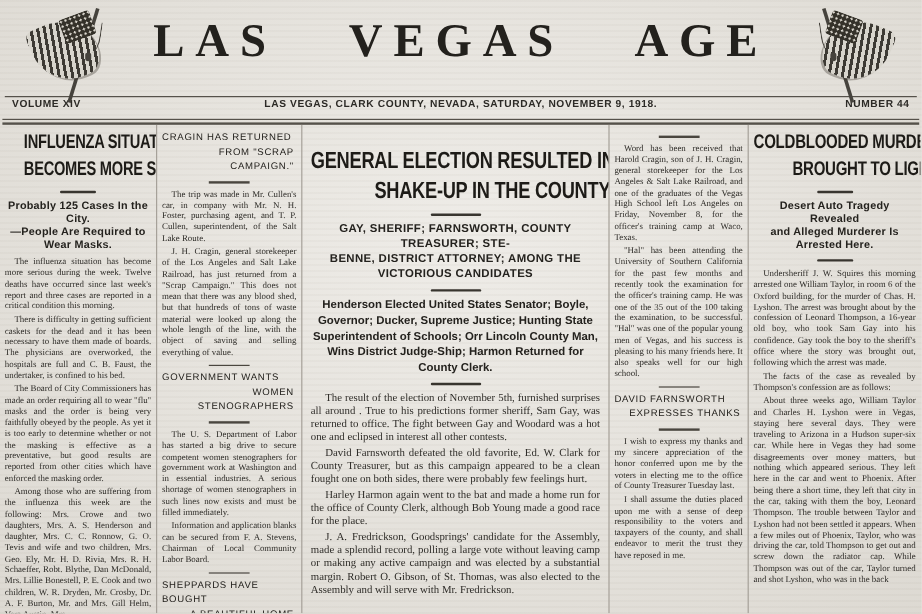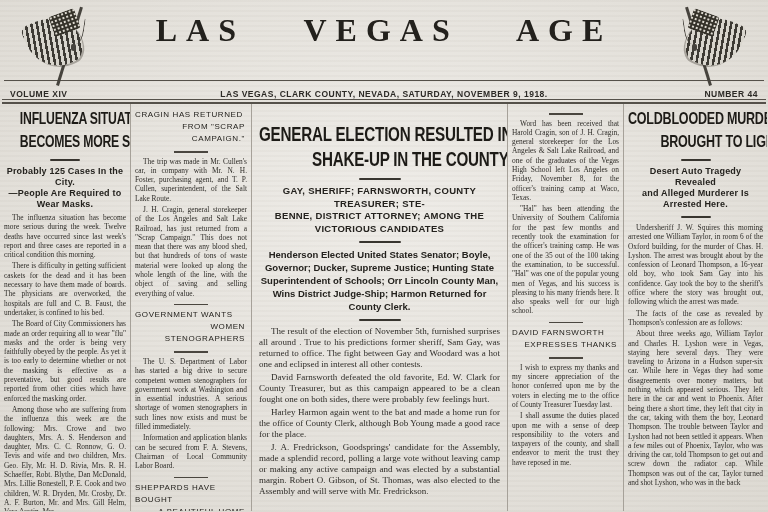--- a/index.html
+++ b/index.html
@@ -12,21 +12,21 @@
     color:#2c2a26;
     font-family:"Liberation Serif", serif;
   }
   .page { width:768px; height:512px; position:relative; }
 
   
   .masthead { position:relative; height:80px; }
   .paper-title {
     text-align:center; padding-top:12px;
     font-family:"Liberation Serif", serif;
-    font-size:32px; font-weight:700; letter-spacing:9px; word-spacing:42px;
+    font-size:39px; font-weight:700; letter-spacing:9px; word-spacing:42px;
     color:#23211d;
   }
   .flag { position:absolute; top:6px; width:80px; height:76px; }
   .flag-left { left:24px; }
   .flag-right { right:24px; transform:scaleX(-1); }
   .flag .pole { position:absolute; left:56px; top:1px; width:2.5px; height:82px; background:#46433d; transform:rotate(17deg); transform-origin:top center; }
   .flag .cloth {
     position:absolute; left:4px; top:10px; width:52px; height:52px;
     background:repeating-linear-gradient(104deg, #3d3a34 0 2.5px, #d8d5cd 2.5px 5.5px);
     border-radius:12% 68% 28% 64% / 14% 58% 38% 66%;
@@ -38,21 +38,21 @@
     background-color:#343129;
     background-image:radial-gradient(#ddd9d0 0.8px, transparent 1.1px);
     background-size:4px 4px;
     transform:rotate(-20deg); border-radius:3px;
   }
   .flag .cord { position:absolute; left:50px; top:12px; width:10px; height:26px; border-right:1.5px solid #46433d; border-radius:0 0 60% 0; transform:rotate(8deg); }
   .flag .tassel { position:absolute; left:47px; top:38px; width:5px; height:7px; background:#46433d; border-radius:2px 2px 3px 3px; }
 
   .rule-1 { border-top:1.5px solid #55514a; margin:0 4px; }
   .dateline-row {
-    display:flex; align-items:flex-end; height:18px; padding:0 10px;
+    display:flex; align-items:flex-start; height:18px; padding:0 10px;
     font-family:"Liberation Sans", sans-serif; font-weight:bold;
     font-size:8.5px; letter-spacing:.5px; color:#2c2a26;
   }
   .dateline-row .l { flex:1; text-align:left; }
   .dateline-row .c { flex:2.6; text-align:center; }
   .dateline-row .r { flex:1; text-align:right; }
   .rule-2 { height:5px; border-top:1px solid #55514a; border-bottom:2px solid #55514a; margin:0 2px; }
 
   
   .columns { display:flex; height:407px; overflow:hidden; }

